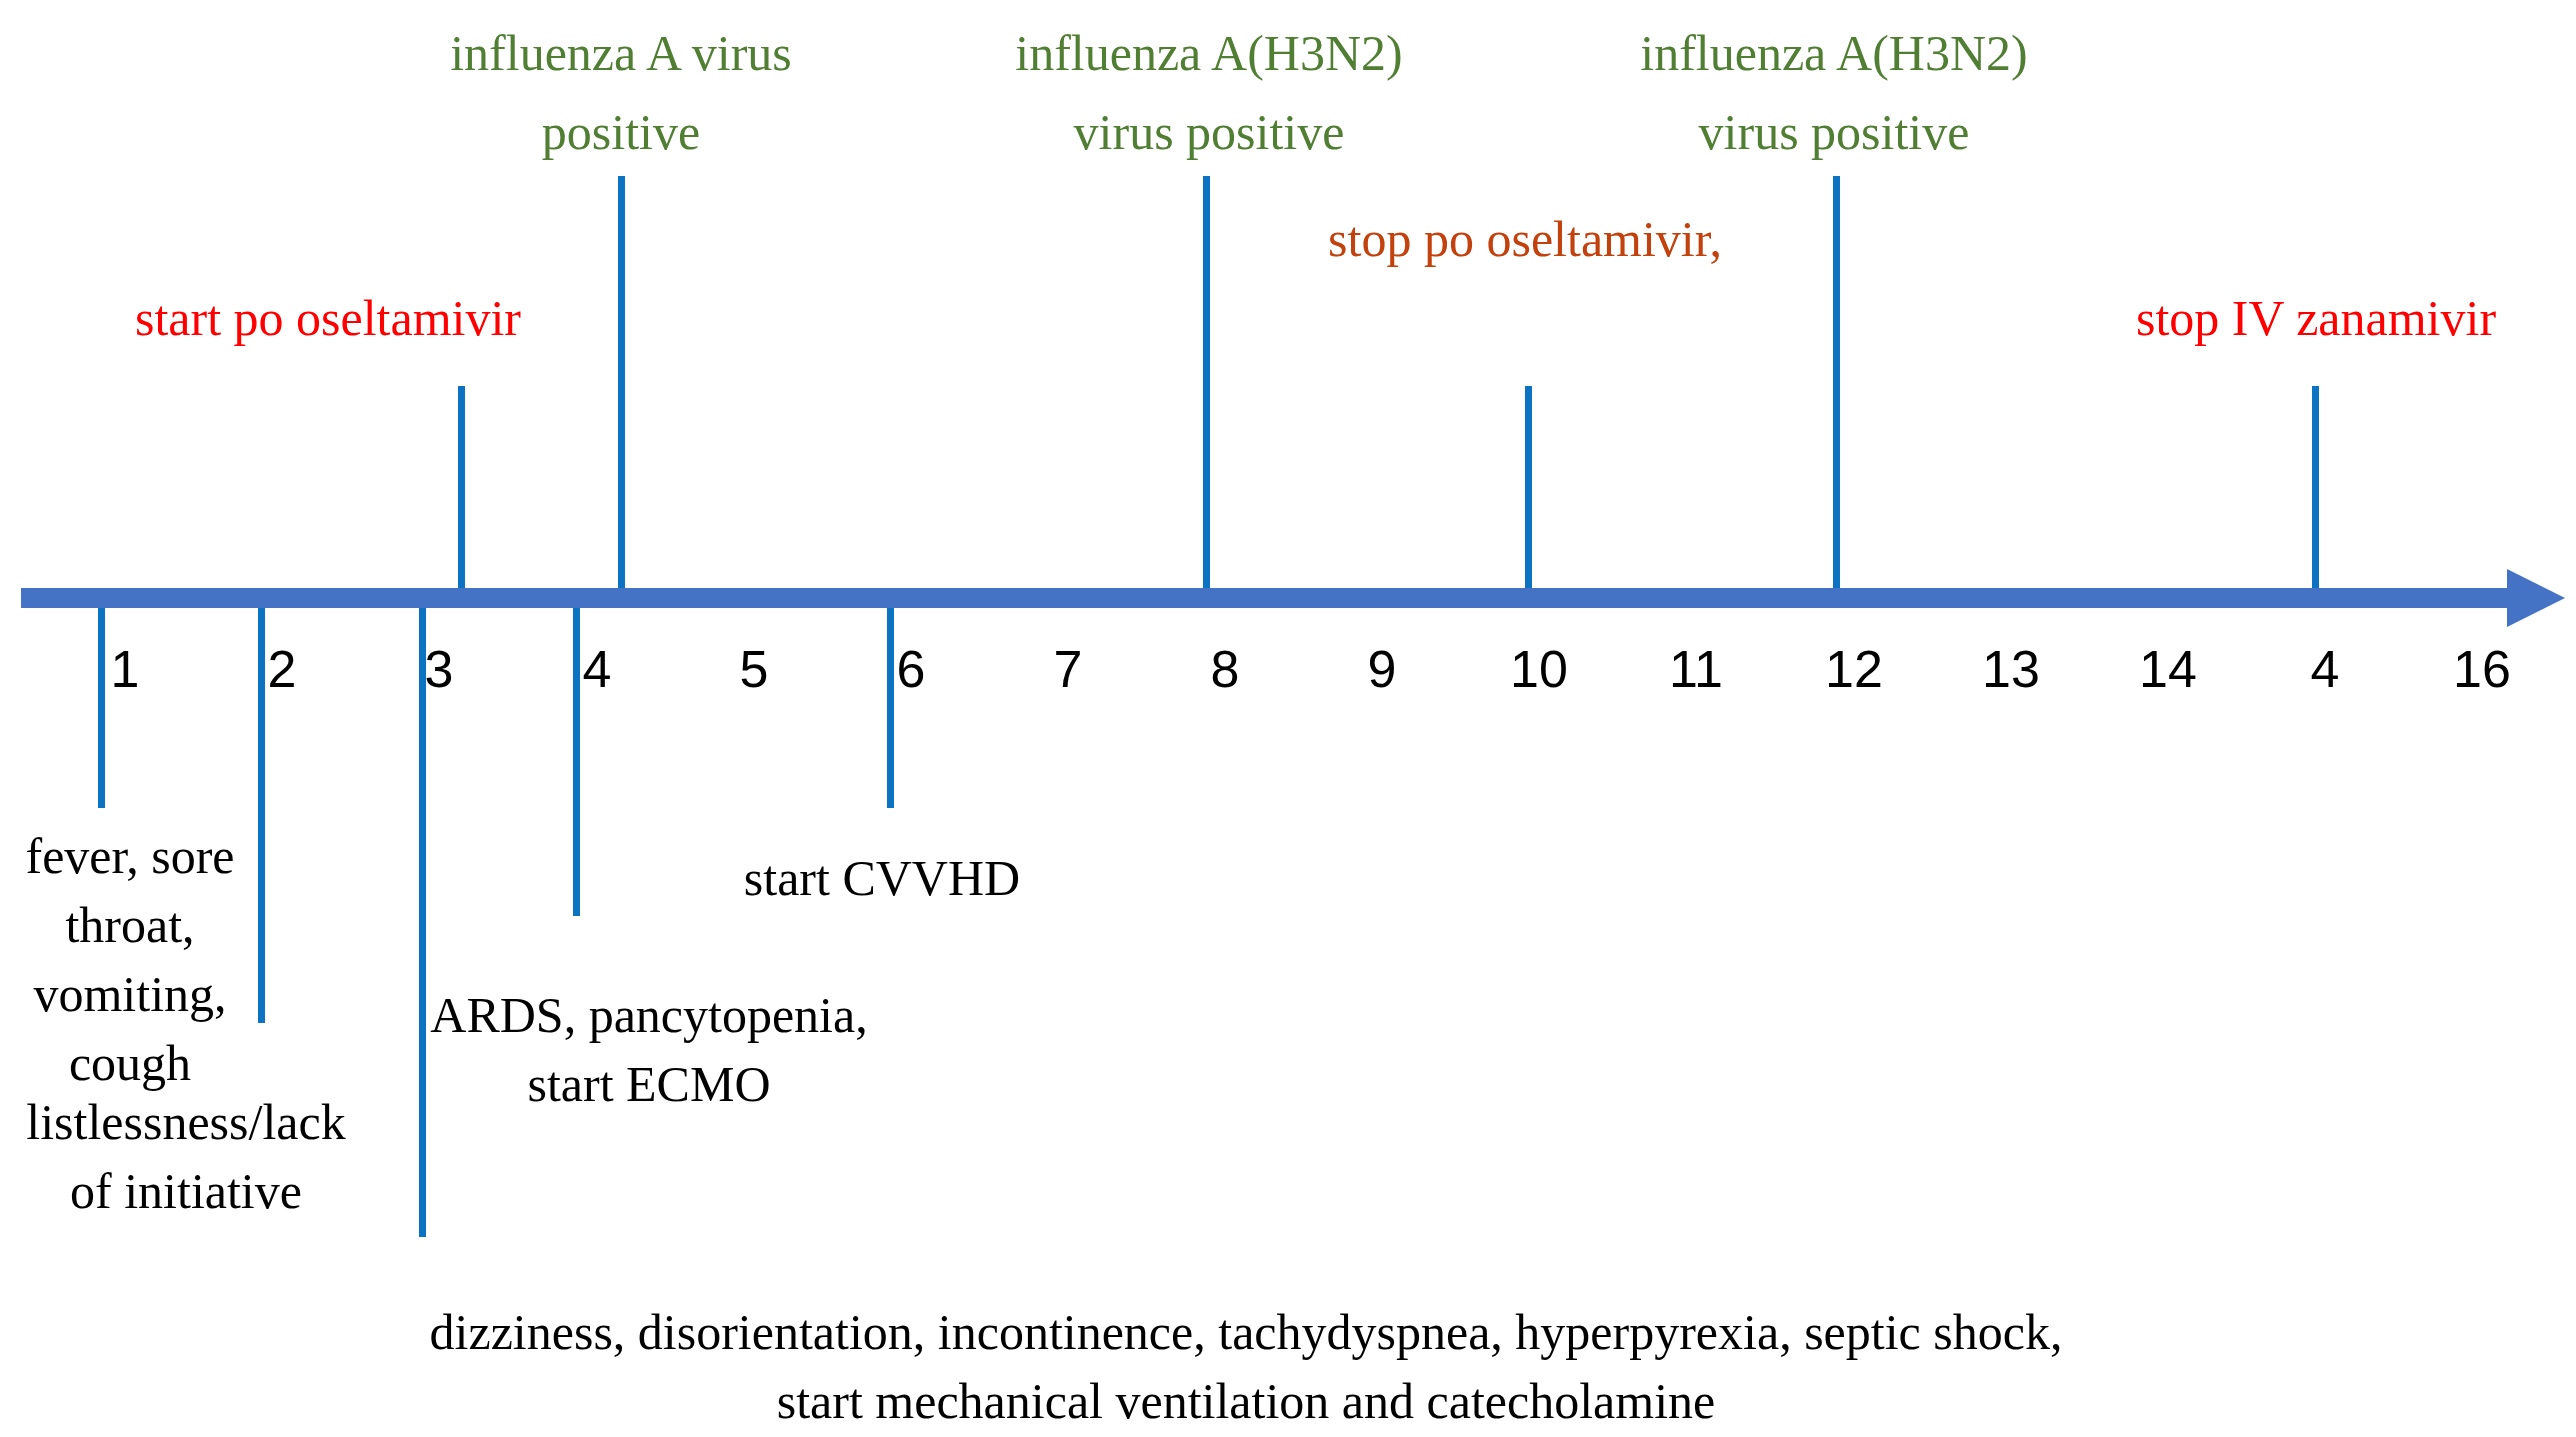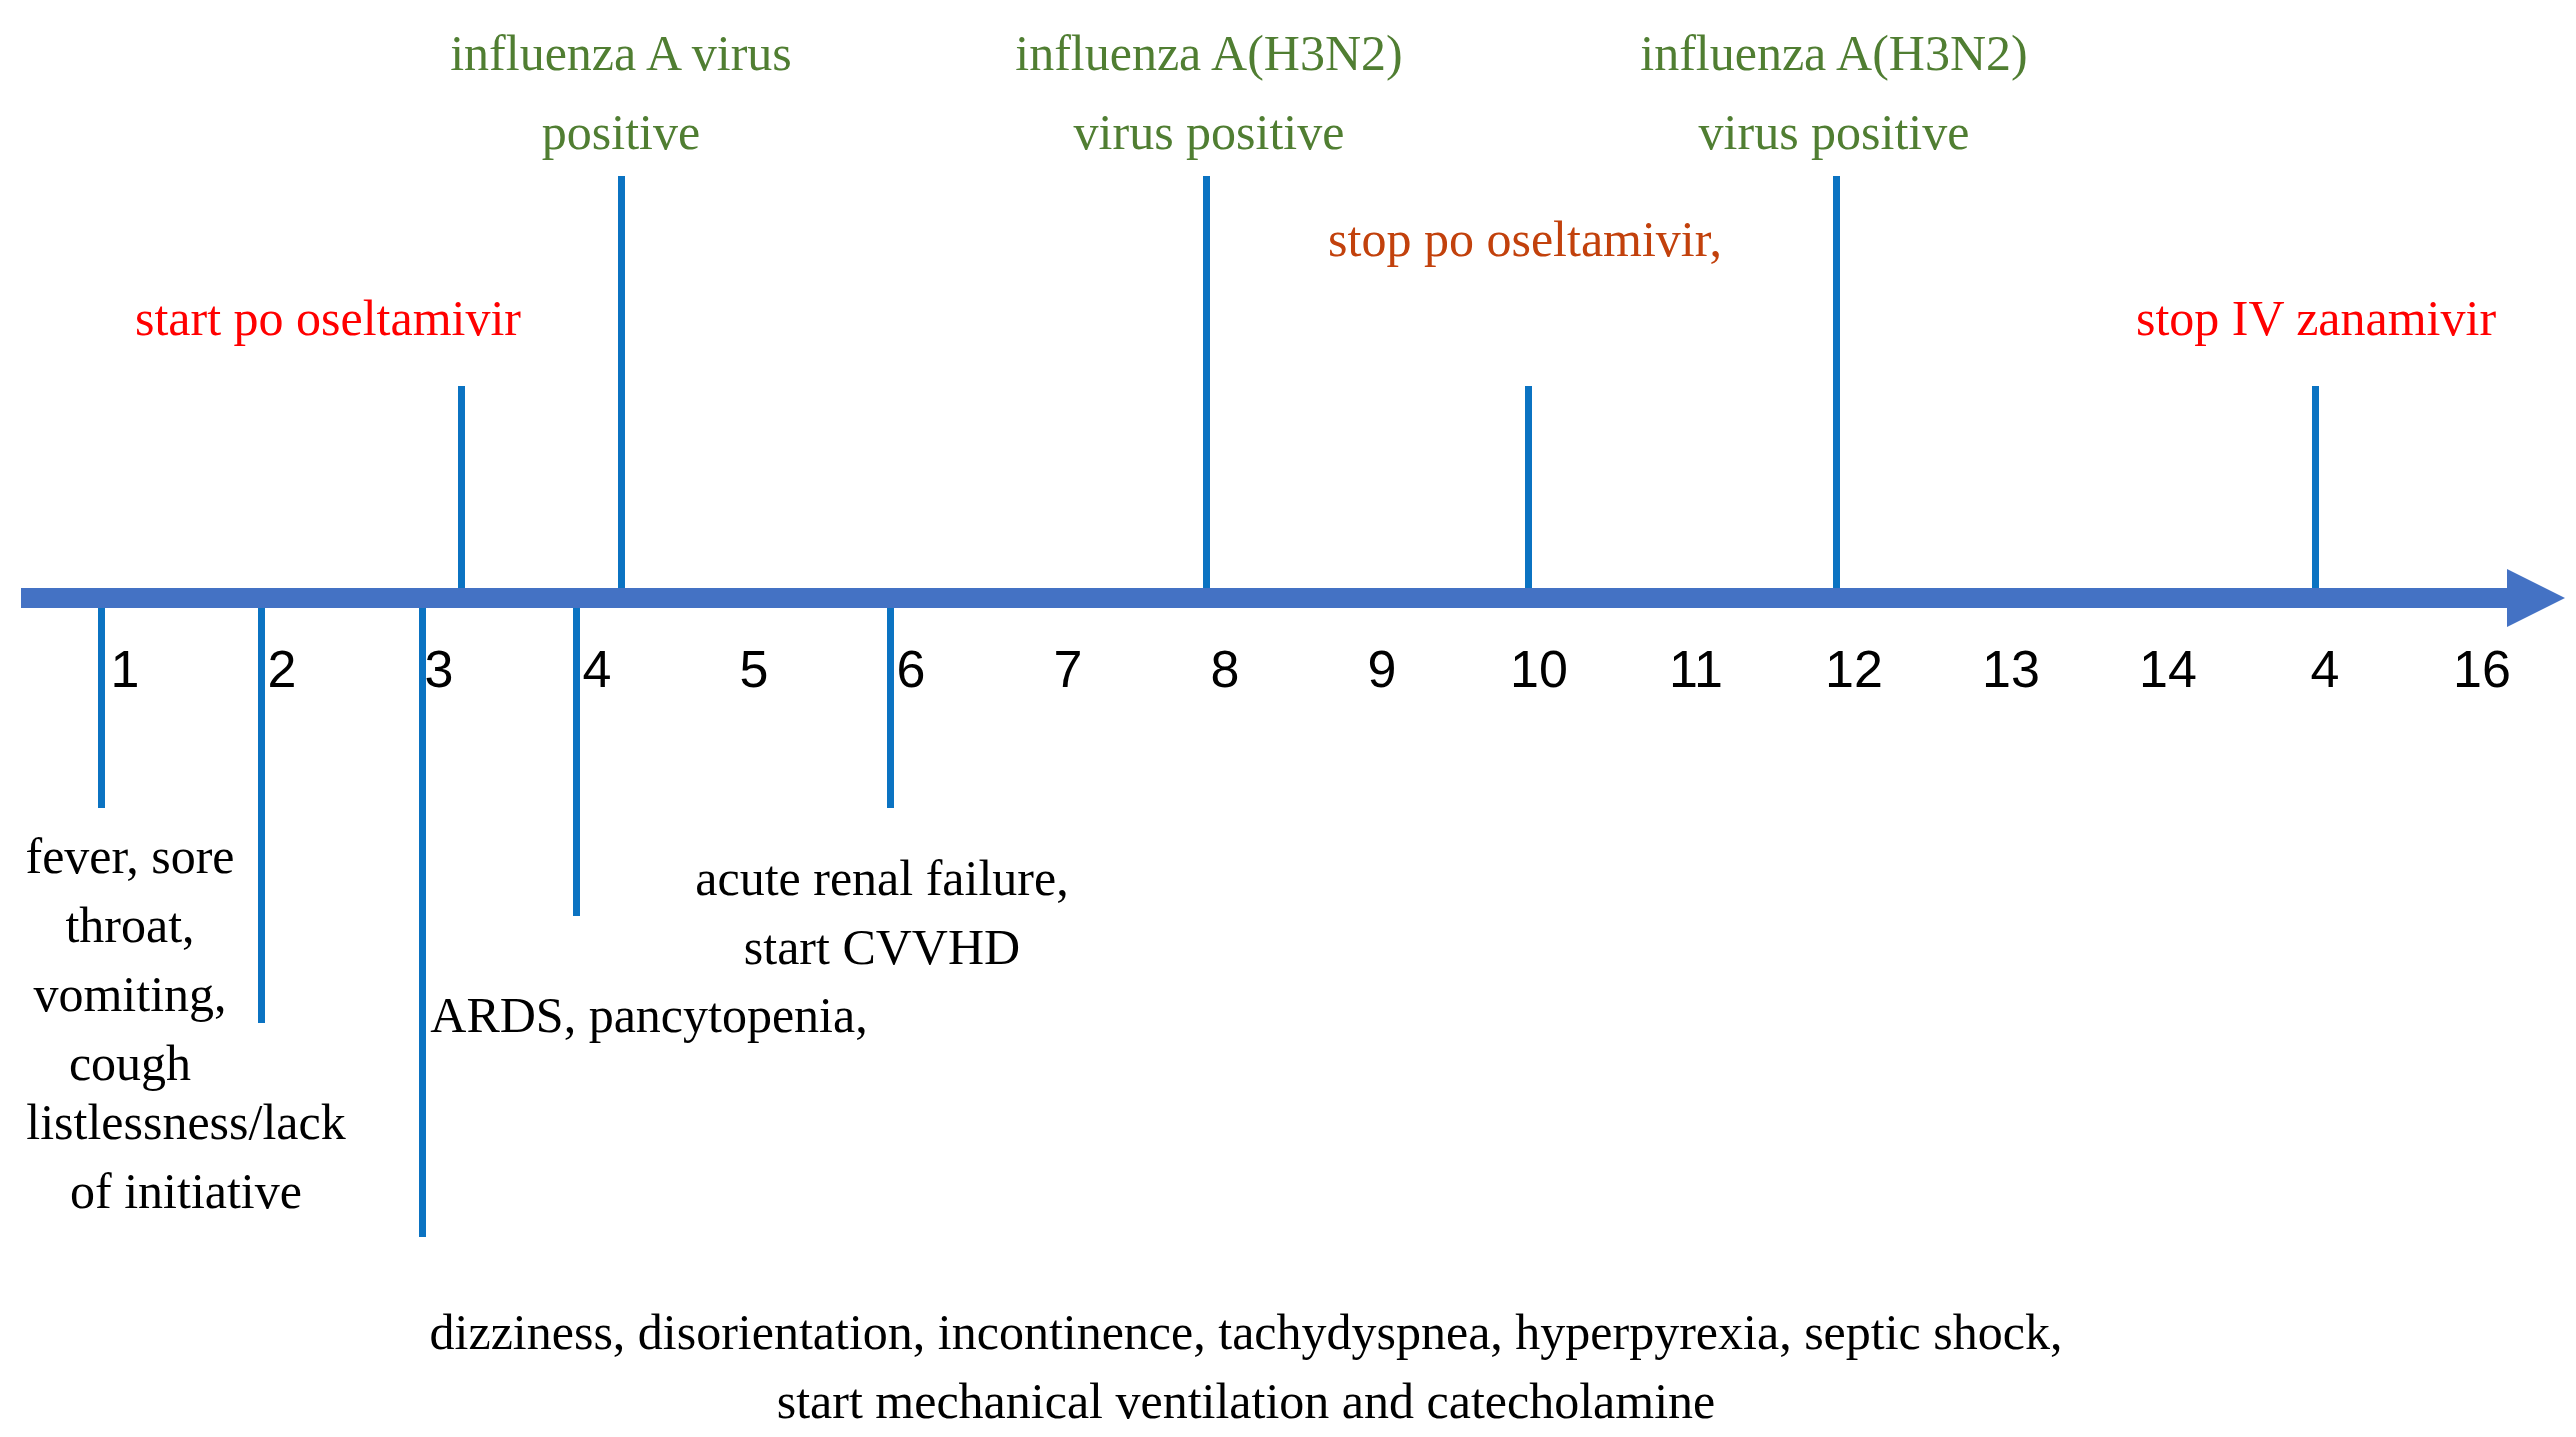--- a/index.html
+++ b/index.html
@@ -77,23 +77,23 @@
         <span>throat,</span>
         <span>vomiting,</span>
         <span>cough</span>
       </div>
       <div class="event-label below-label" style="left: 186px; top: 1088px;">
         <span>listlessness/lack</span>
         <span>of initiative</span>
       </div>
       <div class="event-label below-label" style="left: 649px; top: 981px;">
         <span>ARDS, pancytopenia,</span>
+        <span>start ECMO</span>
       </div>
       <div class="event-label below-label" style="left: 882px; top: 844px;">
-        <span>acute renal failure,</span>
         <span>start CVVHD</span>
       </div>
       <div class="event-label below-label" style="left: 1246px; top: 1298px;">
         <span>dizziness, disorientation, incontinence, tachydyspnea, hyperpyrexia, septic shock,</span>
         <span>start mechanical ventilation and catecholamine</span>
       </div>
     </div>
 </div>
 
 

